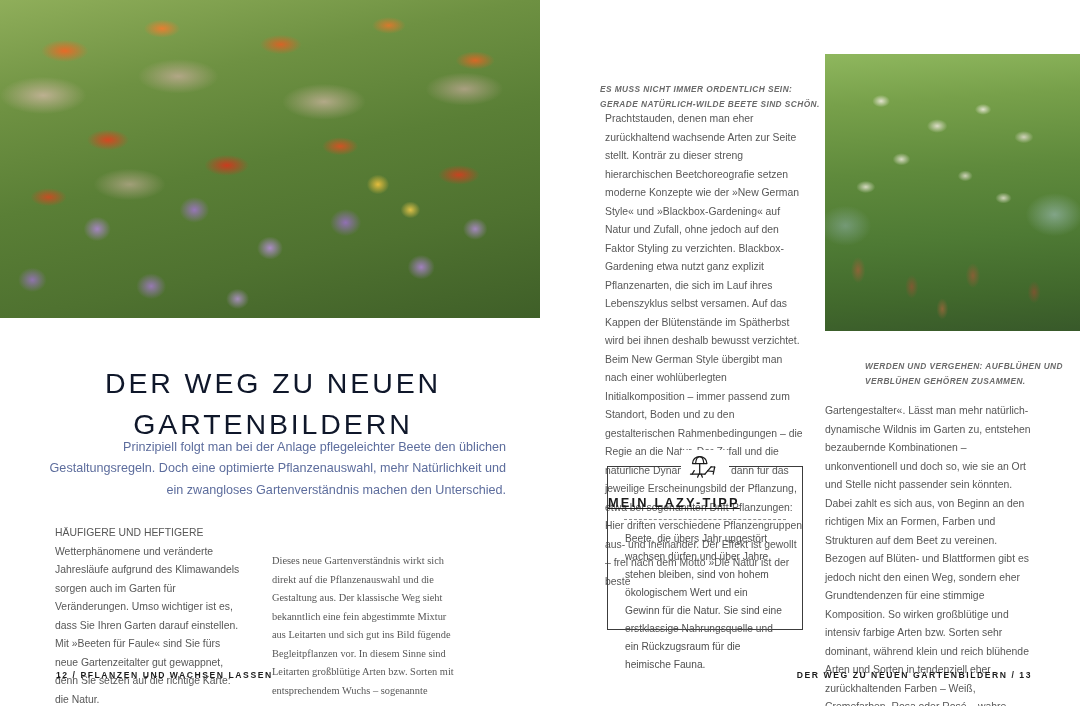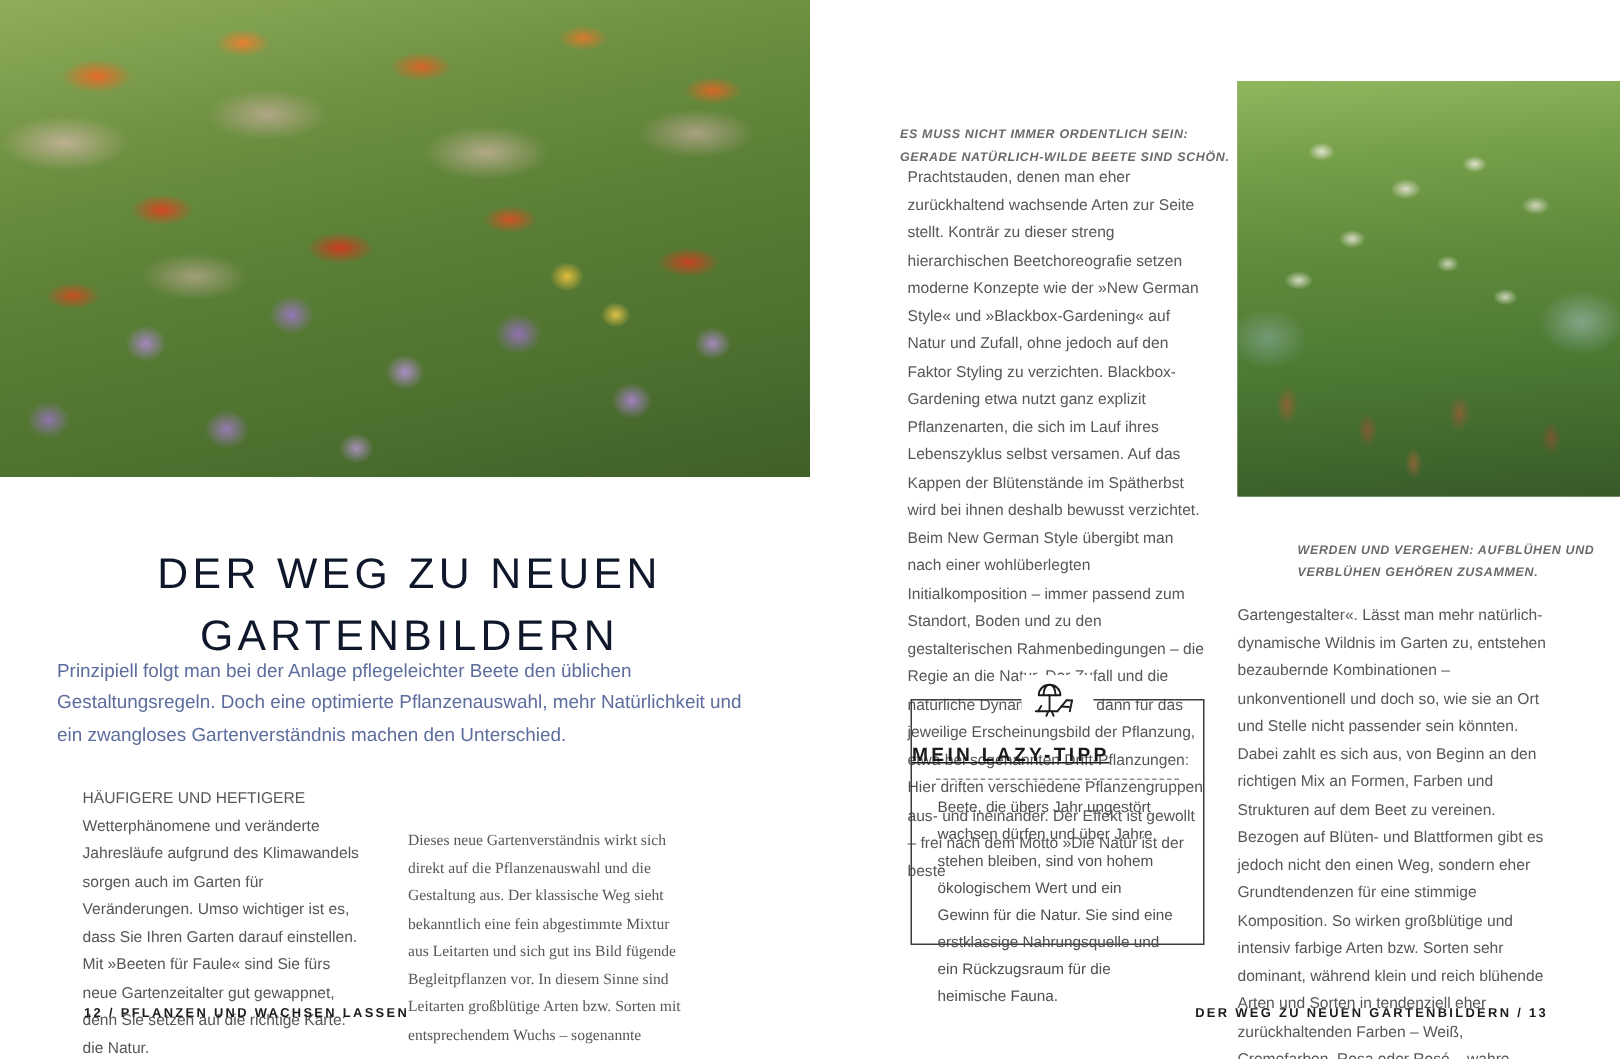--- a/index.html
+++ b/index.html
@@ -96,21 +96,21 @@
     letter-spacing: 2.9px;
     font-weight: 400;
     color: #0f172a;
   }
 
   .intro {
     position: absolute;
     left: 38px;
     top: 424px;
     width: 468px;
-    text-align: left;
+    text-align: right;
     font-size: 12.6px;
     line-height: 1.72;
     color: #5d6d9d;
   }
 
   .col {
     position: absolute;
     font-size: 10.4px;
     line-height: 1.78;
     color: #575757;

